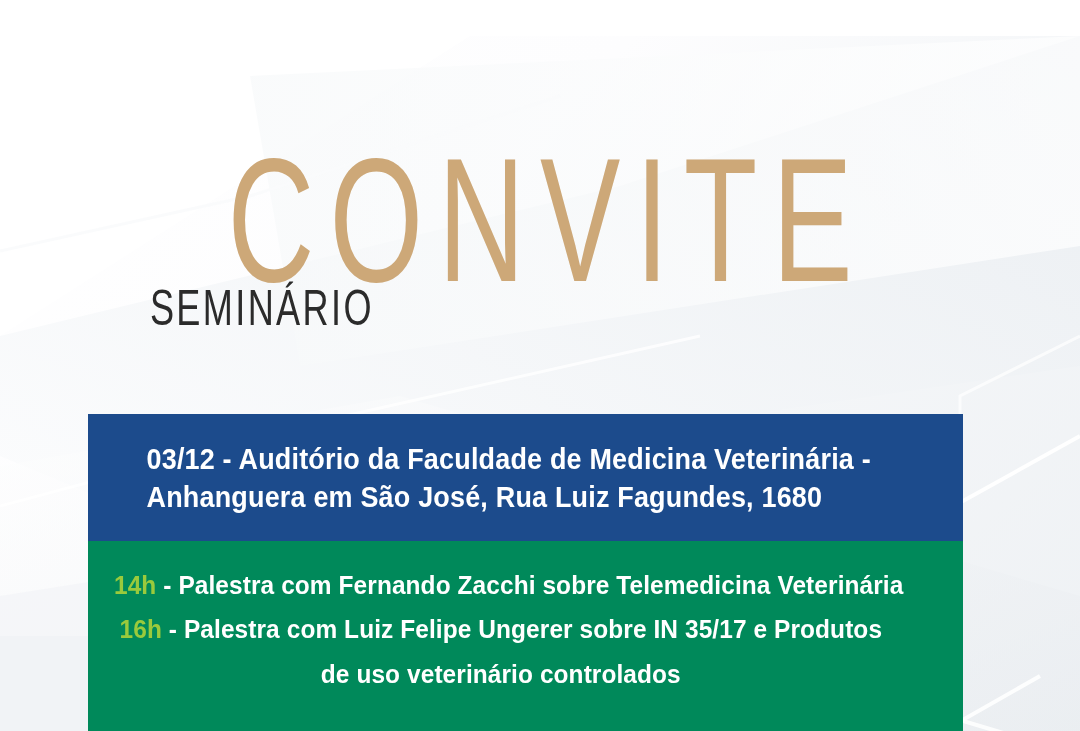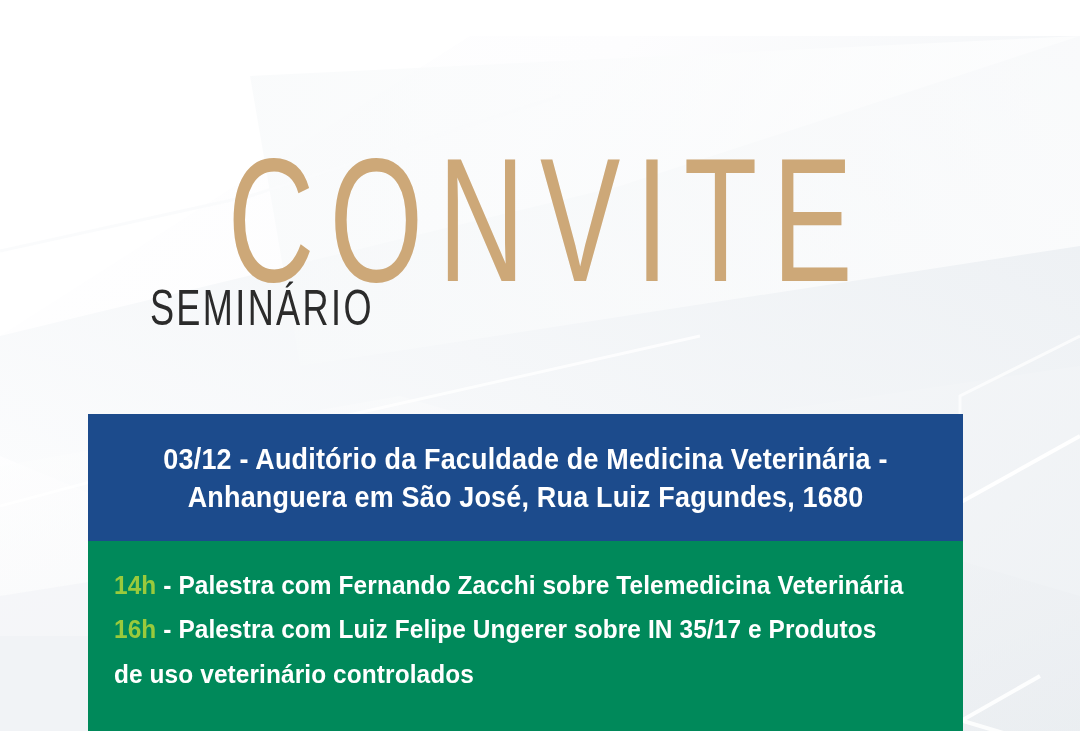--- a/index.html
+++ b/index.html
@@ -83,38 +83,38 @@
   .banner-stack {
     position: absolute;
     left: 88px;
     top: 378px;
     width: 875px;
   }
   .banner-blue {
     background: #1c4b8c;
     box-sizing: border-box;
     padding: 26px 30px 24px 30px;
-    text-align: center;
   }
   .banner-blue .line {
     display: block;
     color: #ffffff;
     font-family: "Liberation Sans", sans-serif;
     font-size: 29px;
     line-height: 1.32;
     font-weight: 700;
     letter-spacing: 0.2px;
     transform: scaleX(0.93);
     transform-origin: center;
     white-space: nowrap;
   }
   .banner-green {
     background: #00895a;
     box-sizing: border-box;
     padding: 22px 26px 34px 26px;
+    text-align: center;
   }
   .banner-green .g-line {
     display: block;
     color: #ffffff;
     font-family: "Liberation Sans", sans-serif;
     font-size: 26px;
     line-height: 1.72;
     font-weight: 700;
     letter-spacing: 0.1px;
     transform: scaleX(0.94);

